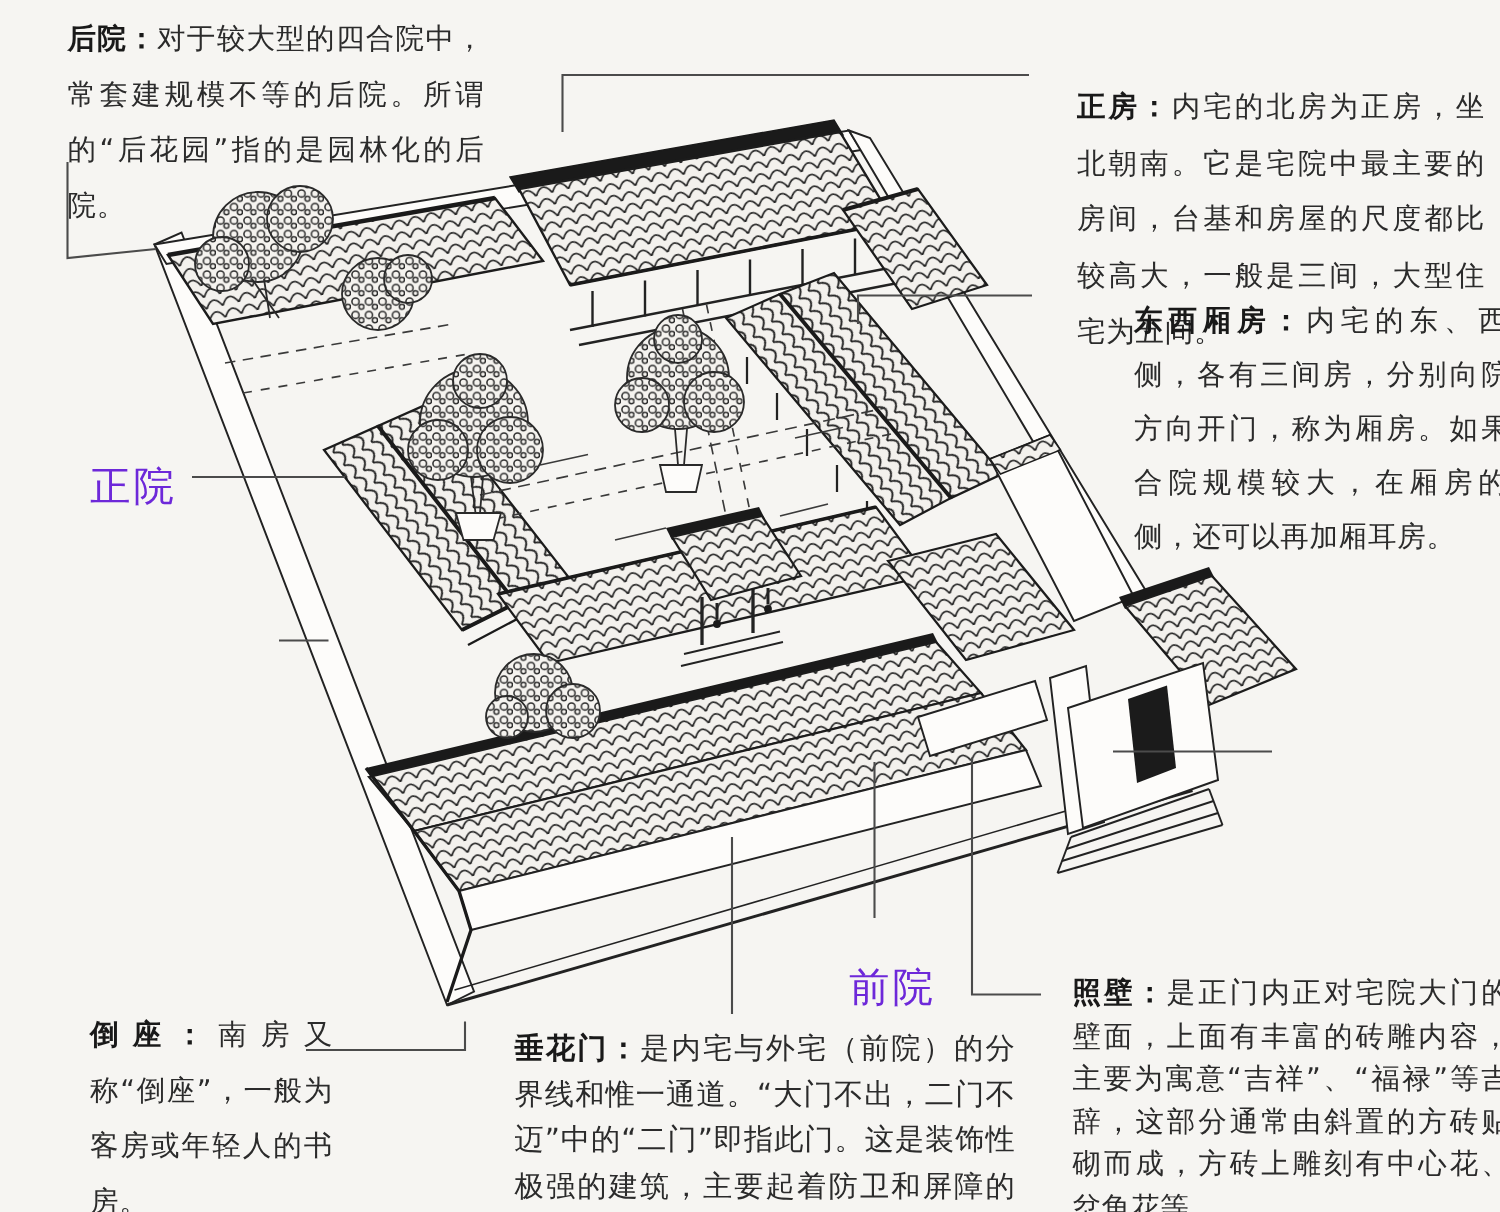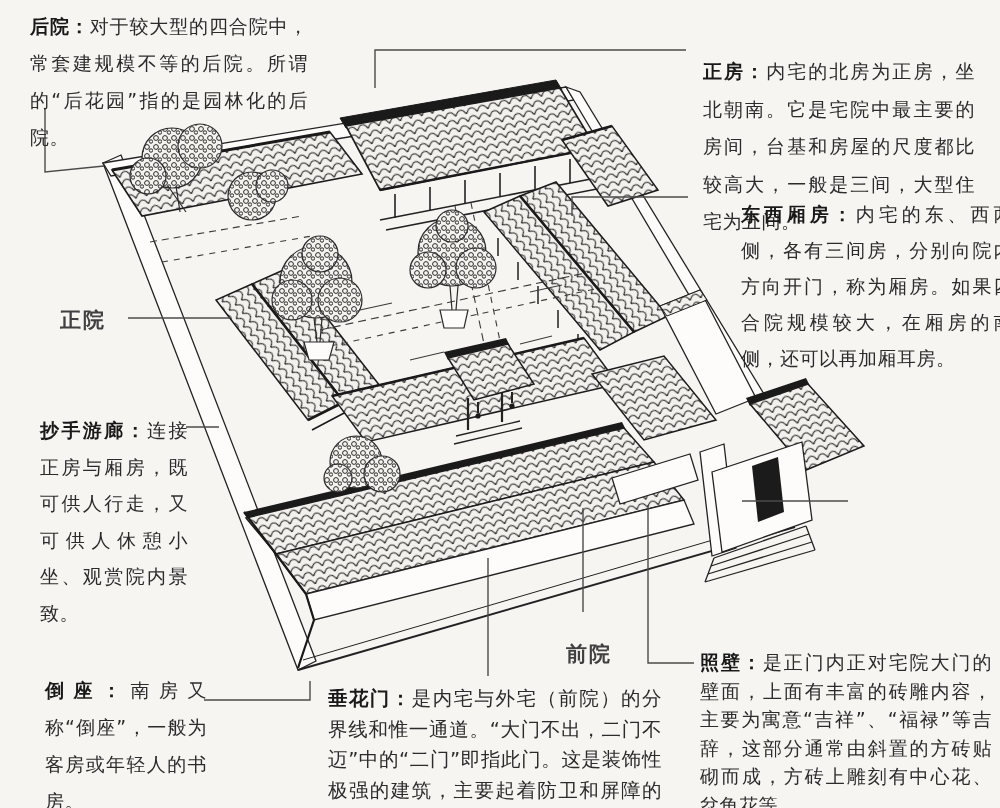--- a/index.html
+++ b/index.html
@@ -17,27 +17,28 @@
   }
   #canvas{position:relative;width:1000px;height:808px;}
   #drawing{position:absolute;left:0;top:0;}
   .note{
     position:absolute;
     color:var(--text);
     font-size:19px;
     line-height:37px;
     letter-spacing:0.5px;
     text-align:justify;
+    margin-left:15px;
   }
   .note .term{font-weight:bold;color:#191919;}
   .tag{
     position:absolute;
-    color:#404040;
-    font-weight:bold;
-    font-size:21px;
+    color:#6d28d9;
+    font-weight:normal;
+    font-size:27px;
     letter-spacing:2px;
   }
   
   #note-houyuan{left:30px;top:8px;width:278px;}
   #note-zhengfang{left:703px;top:53px;width:272px;line-height:37.5px;}
   #note-dongxi{left:741px;top:196px;width:272px;line-height:36px;}
   #note-chaoshou{left:40px;top:412px;width:148px;line-height:36.5px;}
   #note-damen{left:853px;top:484px;width:128px;line-height:37px;}
   #note-daozuo{left:45px;top:672px;width:162px;line-height:37px;}
   #note-chuihua{left:328px;top:684px;width:334px;font-size:19.5px;line-height:30.5px;}
@@ -245,23 +246,20 @@
   <div class="note" id="note-zhengfang">
     <span class="term">正房：</span><span>内宅的北房为正房，坐北朝南。它是宅院中最主要的房间，台基和房屋的尺度都比较高大，一般是三间，大型住宅为五间。</span>
   </div>
 
   <div class="note" id="note-dongxi">
     <span class="term">东西厢房：</span><span>内宅的东、西两侧，各有三间房，分别向院内方向开门，称为厢房。如果四合院规模较大，在厢房的南侧，还可以再加厢耳房。</span>
   </div>
 
   <div class="tag" id="tag-zhengyuan">正院</div>
 
-  <div class="note" id="note-chaoshou">
-    <span class="term">抄手游廊：</span><span>连接正房与厢房，既可供人行走，又可供人休憩小坐、观赏院内景致。</span>
-  </div>
 
 
   <div class="note" id="note-daozuo">
     <span class="term">倒座：</span><span>南房又称“倒座”，一般为客房或年轻人的书房。</span>
   </div>
 
   <div class="note" id="note-chuihua">
     <span class="term">垂花门：</span><span>是内宅与外宅（前院）的分界线和惟一通道。“大门不出，二门不迈”中的“二门”即指此门。这是装饰性极强的建筑，主要起着防卫和屏障的作用。</span>
   </div>
 

